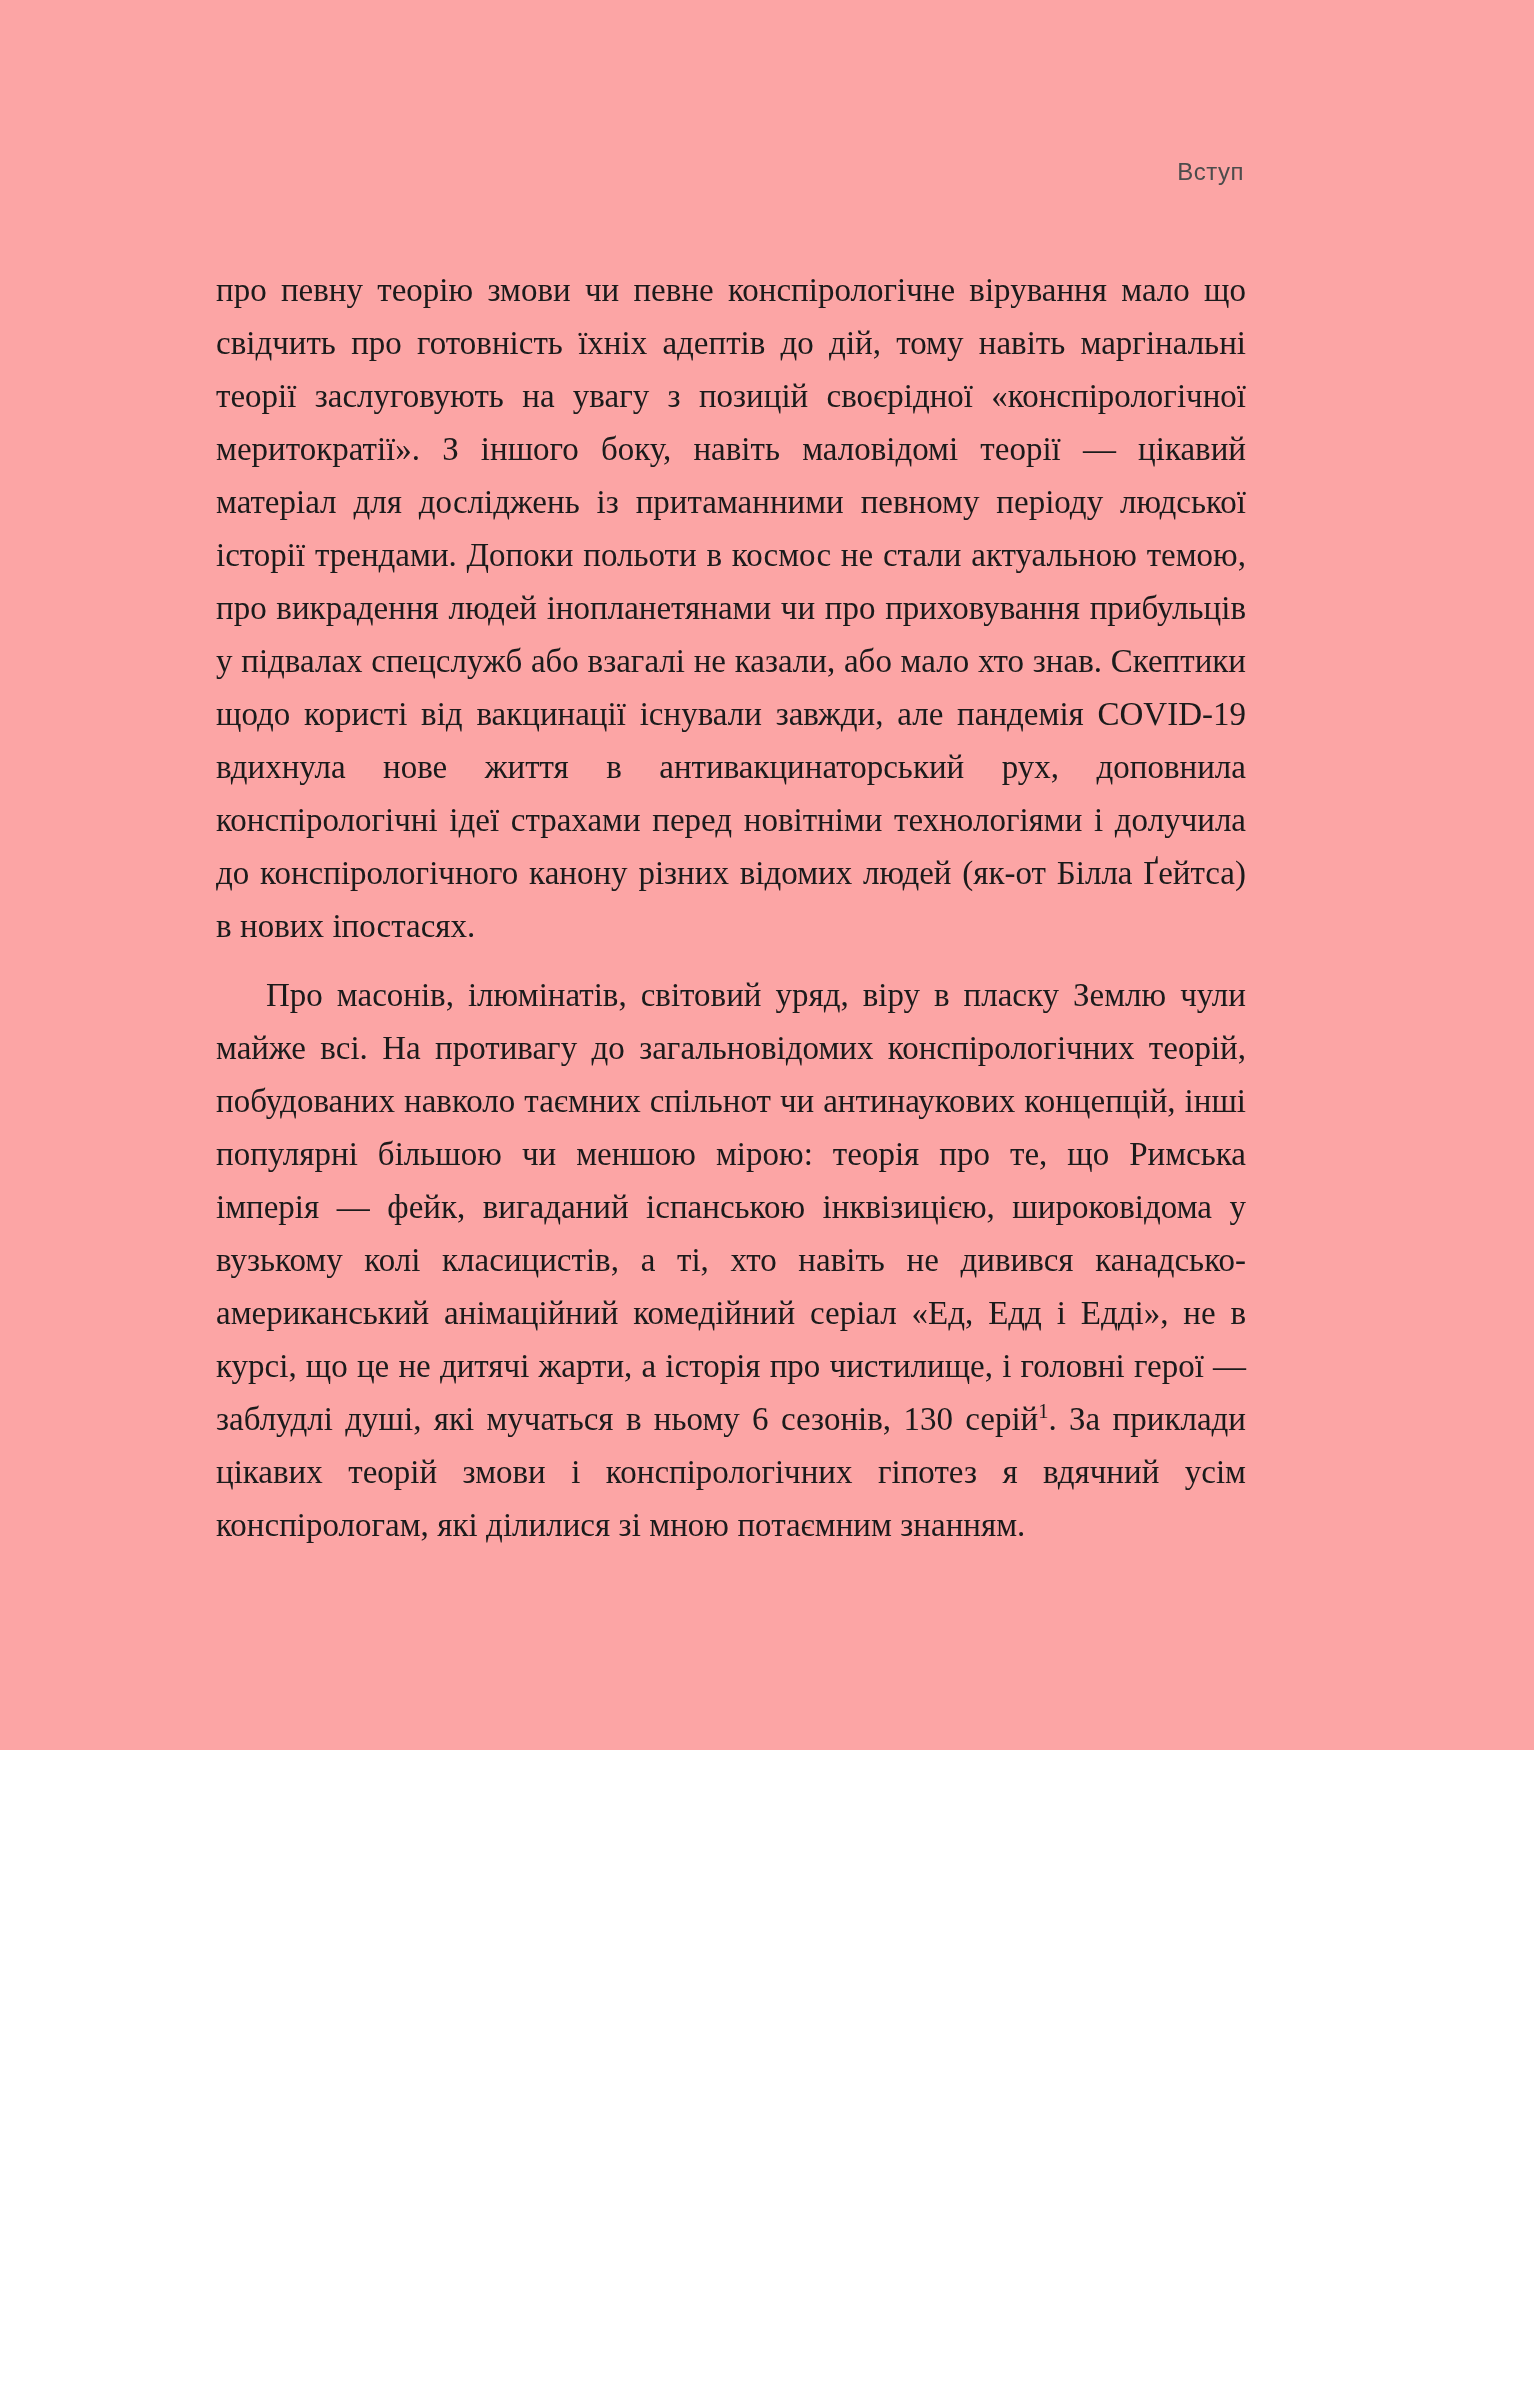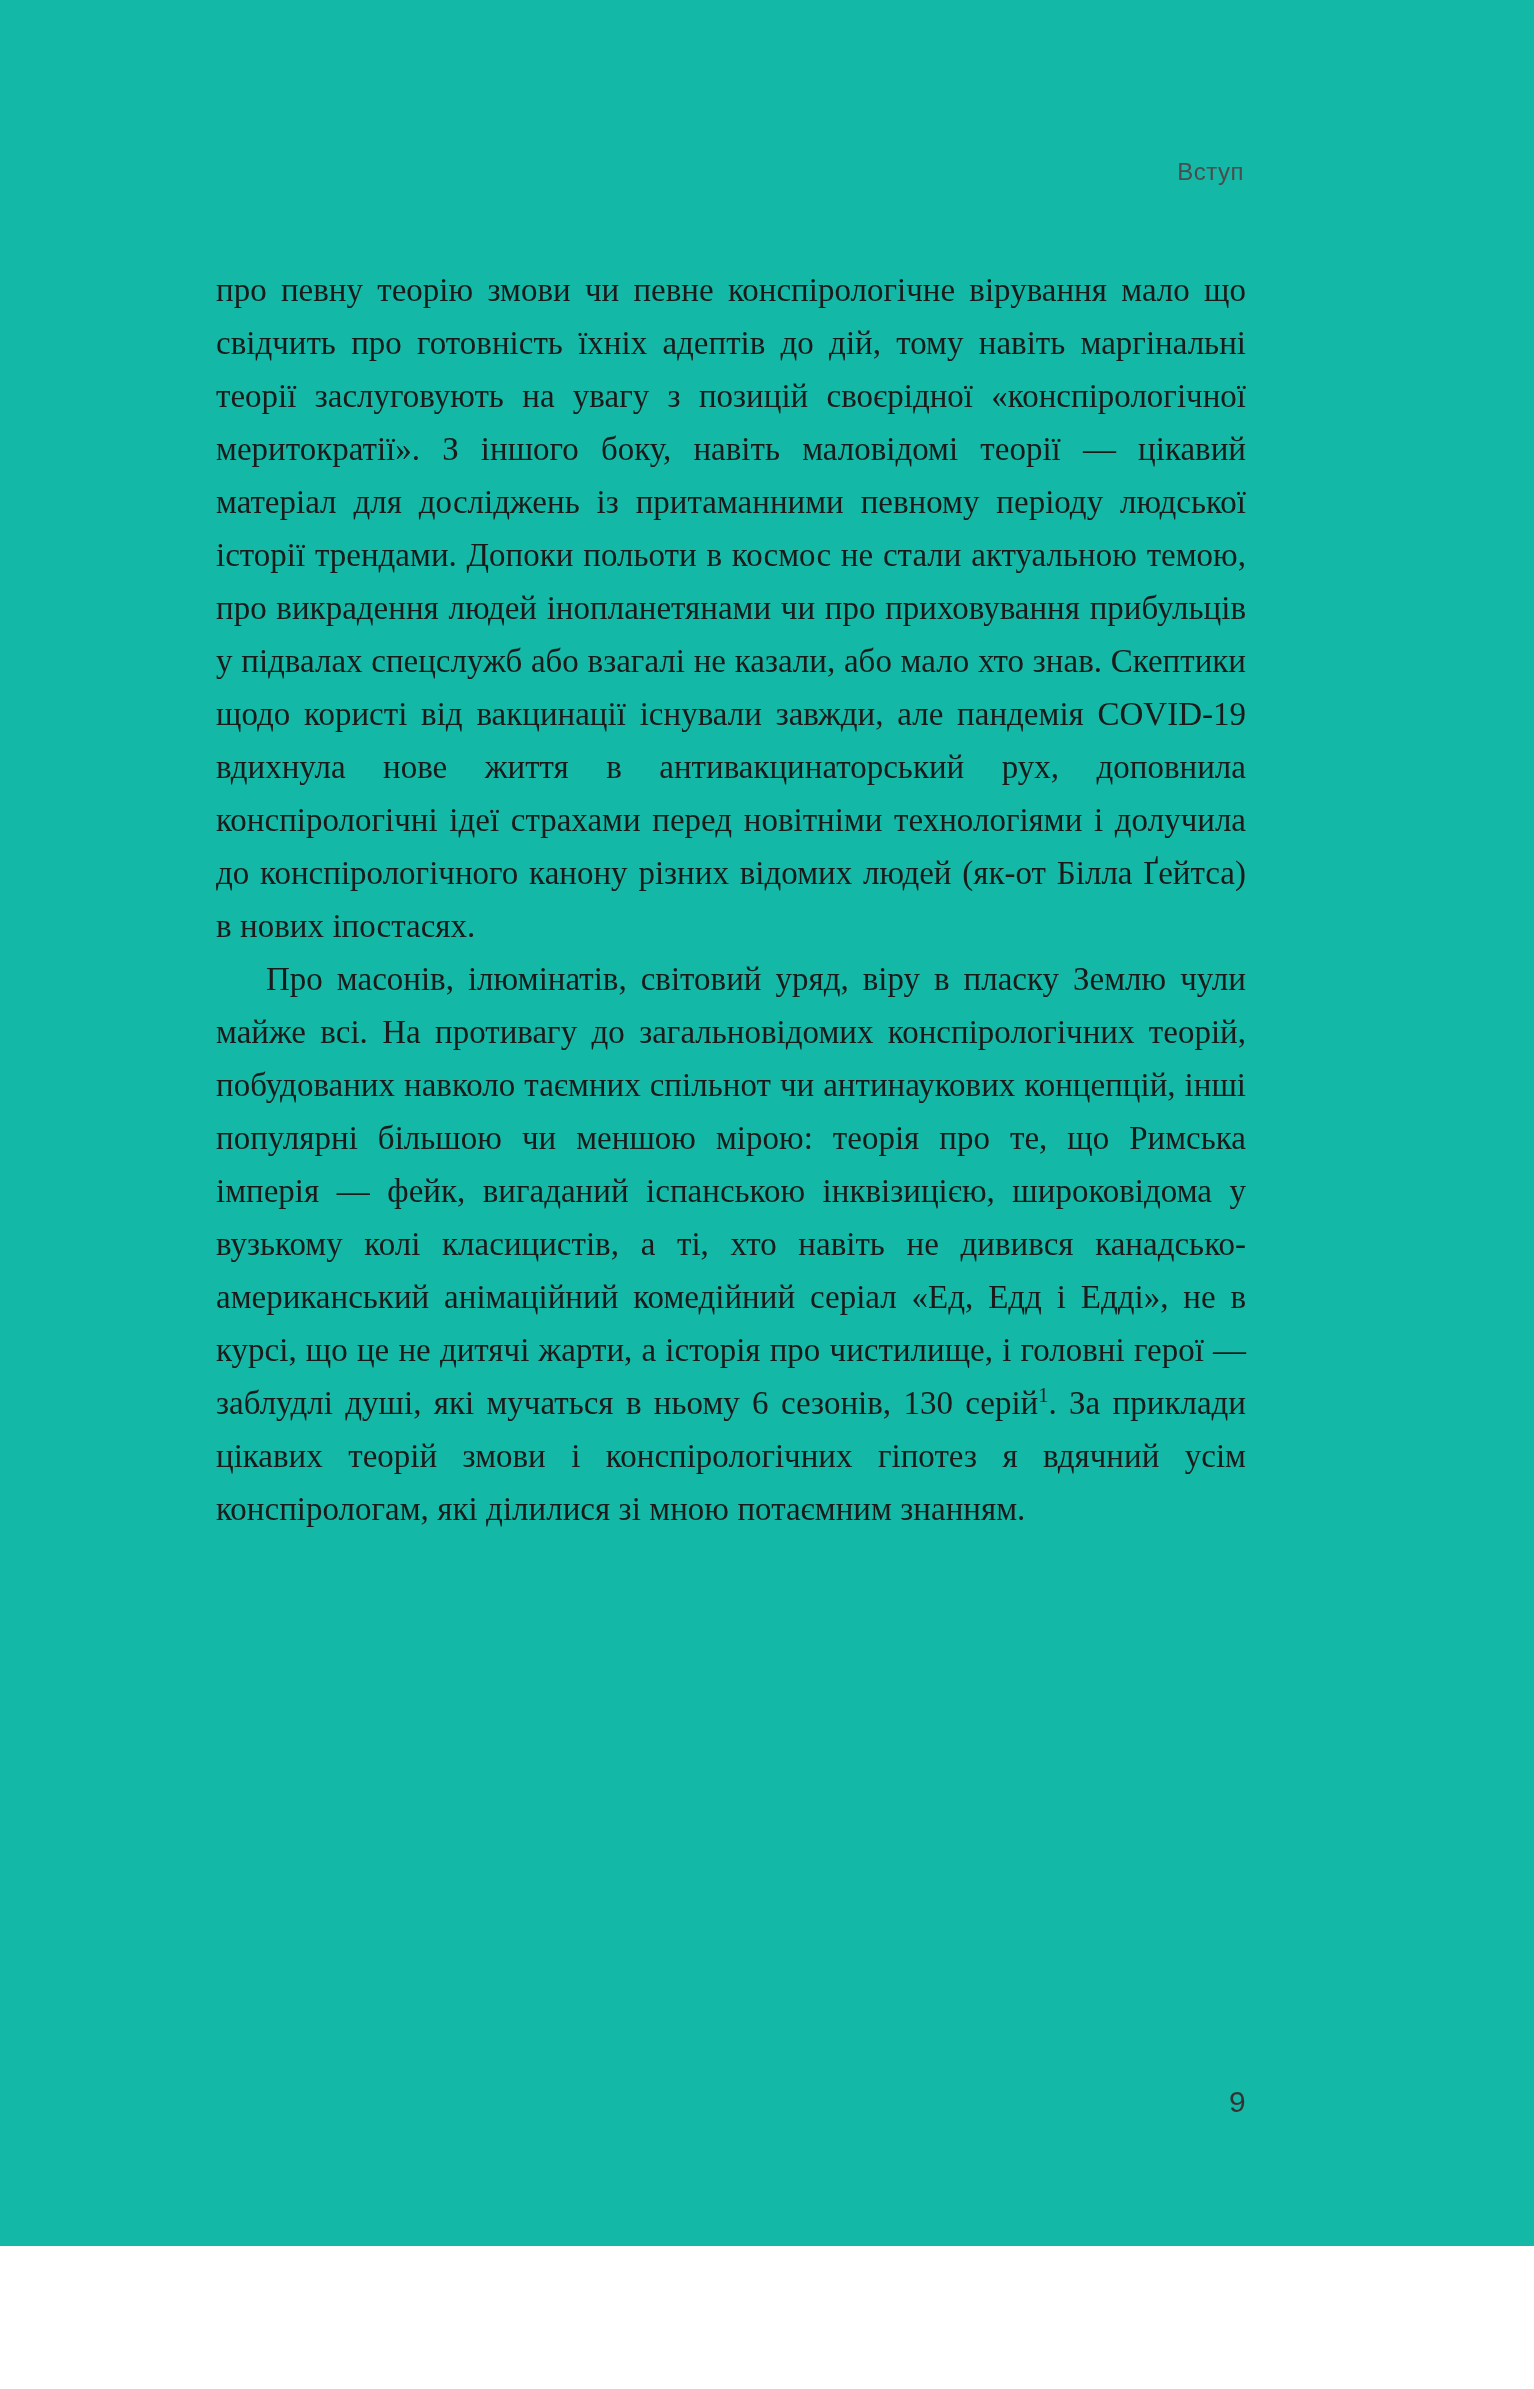--- a/index.html
+++ b/index.html
@@ -5,22 +5,22 @@
 <style>
   html, body {
     margin: 0;
     padding: 0;
     background: #ffffff;
   }
 
   .page {
     position: relative;
     width: 1535px;
-    height: 2246px;
-    background: #14b8a6;
+    height: 1750px;
+    background: #fca5a5;
     overflow: hidden;
     box-sizing: border-box;
   }
 
   
   .running-head {
     position: absolute;
     top: 158px;
     left: 216px;
     width: 1028px;
@@ -48,21 +48,21 @@
     color: #1b1b1b;
     text-align: justify;
     text-justify: inter-word;
     margin: 0;
     -webkit-font-smoothing: antialiased;
     word-spacing: 0.2px;
     hyphens: none;
   }
 
   .body-text + .body-text {
-    margin-top: 0;
+    margin-top: 16px;
   }
 
   .indent {
     text-indent: 50px;
   }
 
   .footnote-ref {
     font-size: 0.62em;
     vertical-align: super;
     line-height: 0;

